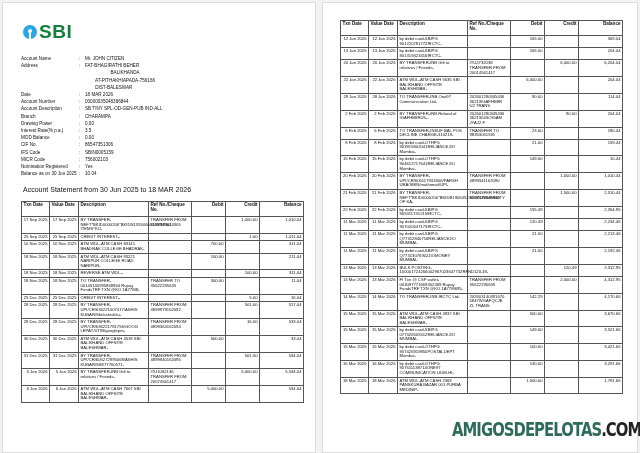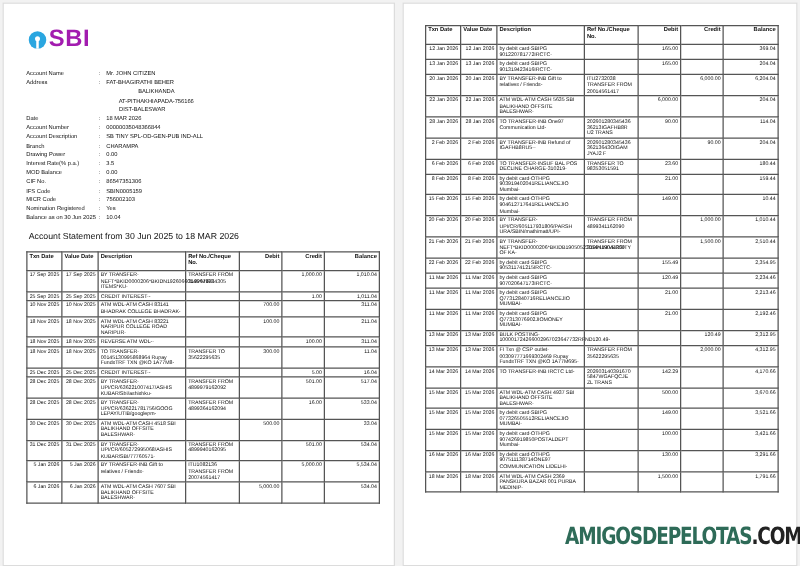--- a/index.html
+++ b/index.html
@@ -5,21 +5,21 @@
   html, body { margin:0; padding:0; }
   body { width:640px; height:453px; background:#f2f2f2; position:relative; overflow:hidden;
          font-family:"Liberation Sans", sans-serif; color:#111; }
   .page { position:absolute; top:2px; height:449px; background:#fff; border:1px solid #dcdcdc; overflow:hidden; }
   #page-left { left:2px; width:312px; }
   #page-right { left:322px; width:314px; }
   .logo { position:absolute; left:20px; top:22px; display:flex; align-items:center; }
   .logo-mark { width:14px; height:14px; border-radius:50%; background:#2aa6e0; position:relative; margin-right:2px; }
   .logo-mark::before { content:""; position:absolute; left:5px; top:4px; width:4px; height:4px; border-radius:50%; background:#fff; }
   .logo-mark::after { content:""; position:absolute; left:6px; top:7px; width:2px; height:7px; background:#fff; }
-  .logo-text { font-weight:bold; font-size:19px; color:#a21caf; letter-spacing:0.5px; line-height:14px; }
+  .logo-text { font-weight:bold; font-size:19px; color:#15803d; letter-spacing:0.5px; line-height:14px; }
   .info { position:absolute; left:18px; top:52px; font-size:4.6px; line-height:7.2px; }
   .info-row { display:flex; }
   .info-label { width:58px; }
   .info-colon { width:6px; }
   .addr-line { white-space:pre; }
   .stmt-title { position:absolute; left:20px; top:183px; font-size:7px; }
   table.txn { position:absolute; border-collapse:collapse; font-size:4.2px; line-height:4.6px; table-layout:fixed; }
   table.txn th, table.txn td { border:0.8px solid #555; padding:1px 1.5px; vertical-align:top; }
   table.txn th { text-align:left; font-weight:bold; font-size:4.6px; height:12px; }
   table.txn th.num { text-align:right; }

